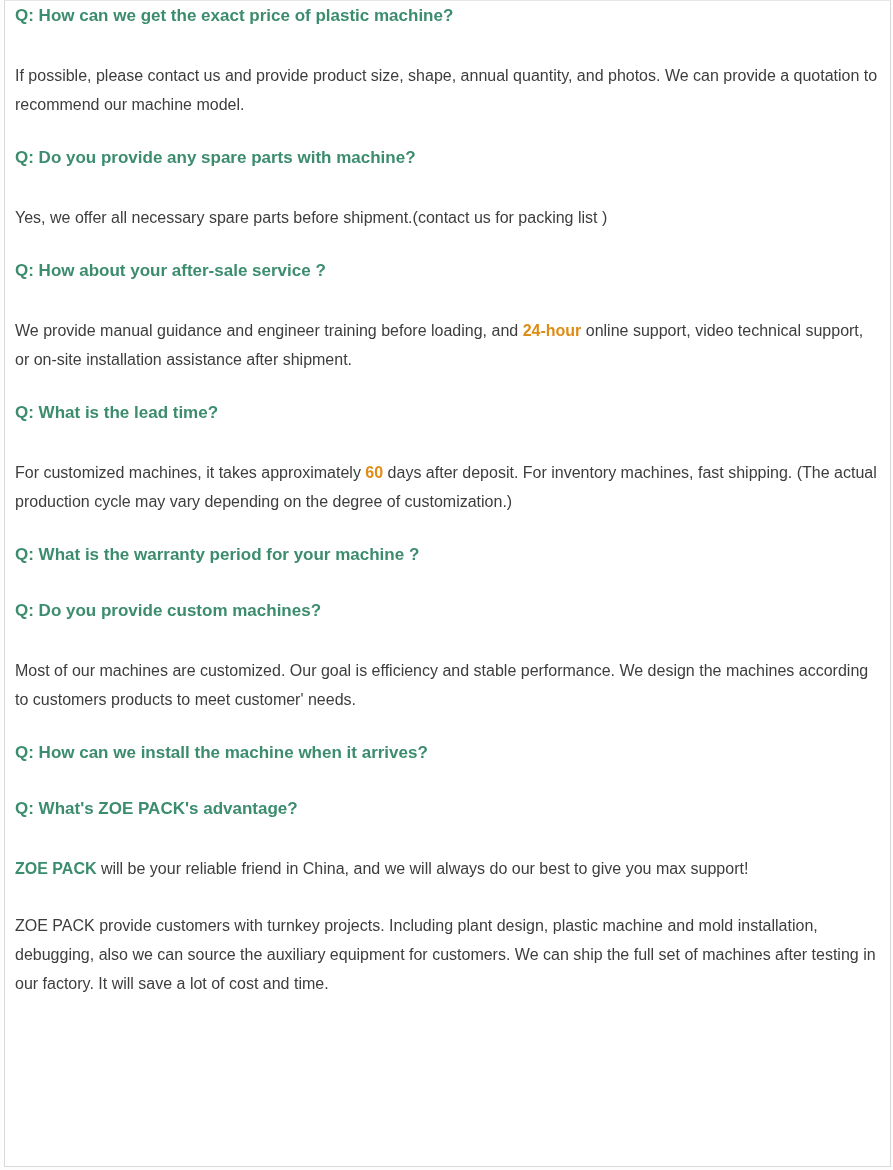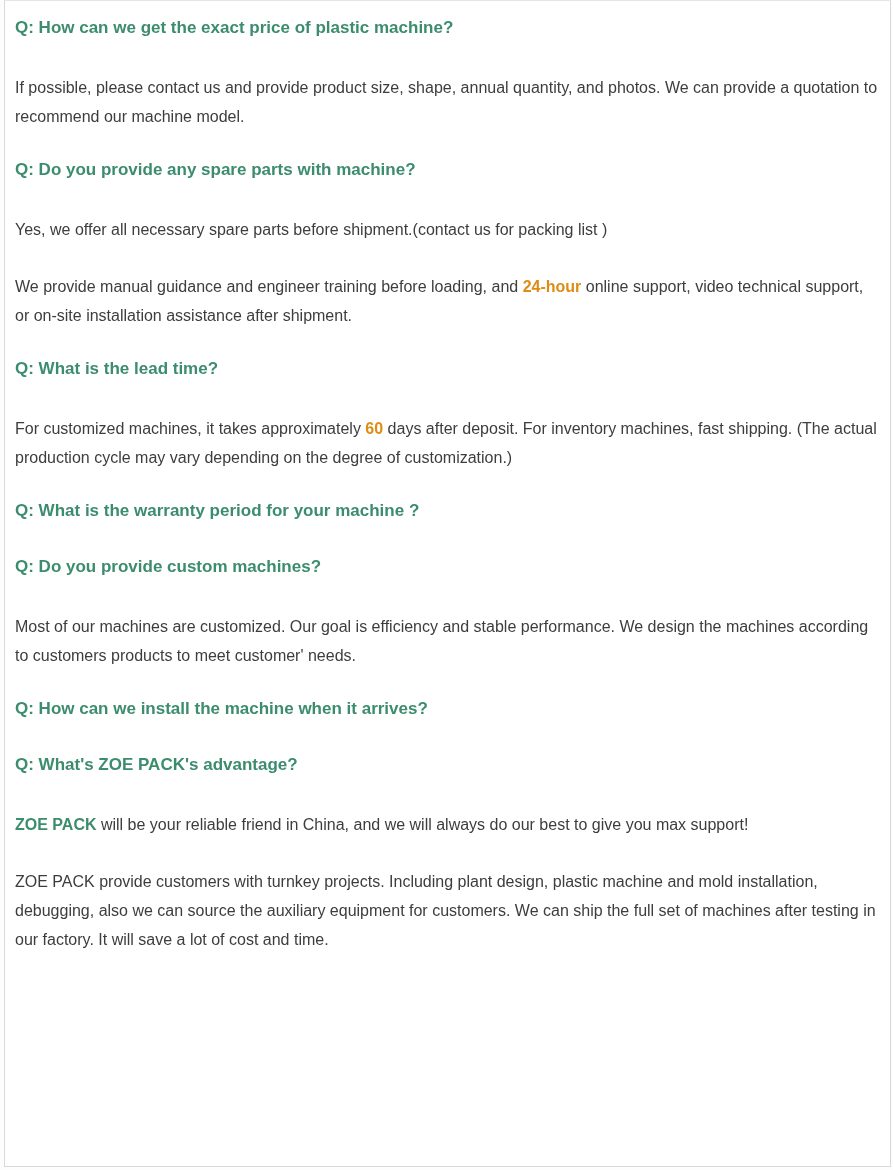--- a/index.html
+++ b/index.html
@@ -16,21 +16,21 @@
     background: #fdfdfd;
     overflow: hidden;
   }
   .faq-panel {
     box-sizing: border-box;
     width: 100%;
     height: 100%;
     background: #ffffff;
     border: 1px solid var(--border-color, #d9d9d9);
     border-top-color: #e6e6e6;
-    padding: 16px 12px 0 10px;
+    padding: 4px 12px 0 10px;
     overflow: hidden;
   }
   .faq-question {
     margin: 0 0 34px 0;
     font-size: 17px;
     line-height: 22px;
     font-weight: bold;
     color: var(--question-color, #3c8c6e);
   }
   .faq-answer {
@@ -51,20 +51,21 @@
 </style>
 </head>
 <body>
 
 <div class="page">
   <div class="faq-panel" id="faq-panel">
       <h3 class="faq-question">Q: How can we get the exact price of plastic machine?</h3>
       <p class="faq-answer"><span>If possible, please contact us and provide product size, shape, annual quantity, and photos. We can provide a quotation to recommend our machine model.</span></p>
       <h3 class="faq-question">Q: Do you provide any spare parts with machine?</h3>
       <p class="faq-answer"><span>Yes, we offer all necessary spare parts before shipment.(contact us for packing list )</span></p>
+      <h3 class="faq-question">Q: How about your after-sale service ?</h3>
       <p class="faq-answer"><span>We provide manual guidance and engineer training before loading, and </span><span class="hl-orange">24-hour</span><span> online support, video technical support, or on-site installation assistance after shipment.</span></p>
       <h3 class="faq-question">Q: What is the lead time?</h3>
       <p class="faq-answer"><span>For customized machines, it takes approximately </span><span class="hl-orange">60</span><span> days after deposit. For inventory machines, fast shipping. (The actual production cycle may vary depending on the degree of customization.)</span></p>
       <h3 class="faq-question">Q: What is the warranty period for your machine ?</h3>
       <h3 class="faq-question">Q: Do you provide custom machines?</h3>
       <p class="faq-answer"><span>Most of our machines are customized. Our goal is efficiency and stable performance. We design the machines according to customers products to meet customer' needs.</span></p>
       <h3 class="faq-question">Q: How can we install the machine when it arrives?</h3>
       <h3 class="faq-question">Q: What's ZOE PACK's advantage?</h3>
       <p class="faq-answer"><span class="hl-green">ZOE PACK</span><span> will be your reliable friend in China, and we will always do our best to give you max support!</span></p>
       <p class="faq-answer"><span>ZOE PACK provide customers with turnkey projects. Including plant design, plastic machine and mold installation, debugging, also we can source the auxiliary equipment for customers. We can ship the full set of machines after testing in our factory. It will save a lot of cost and time.</span></p>

